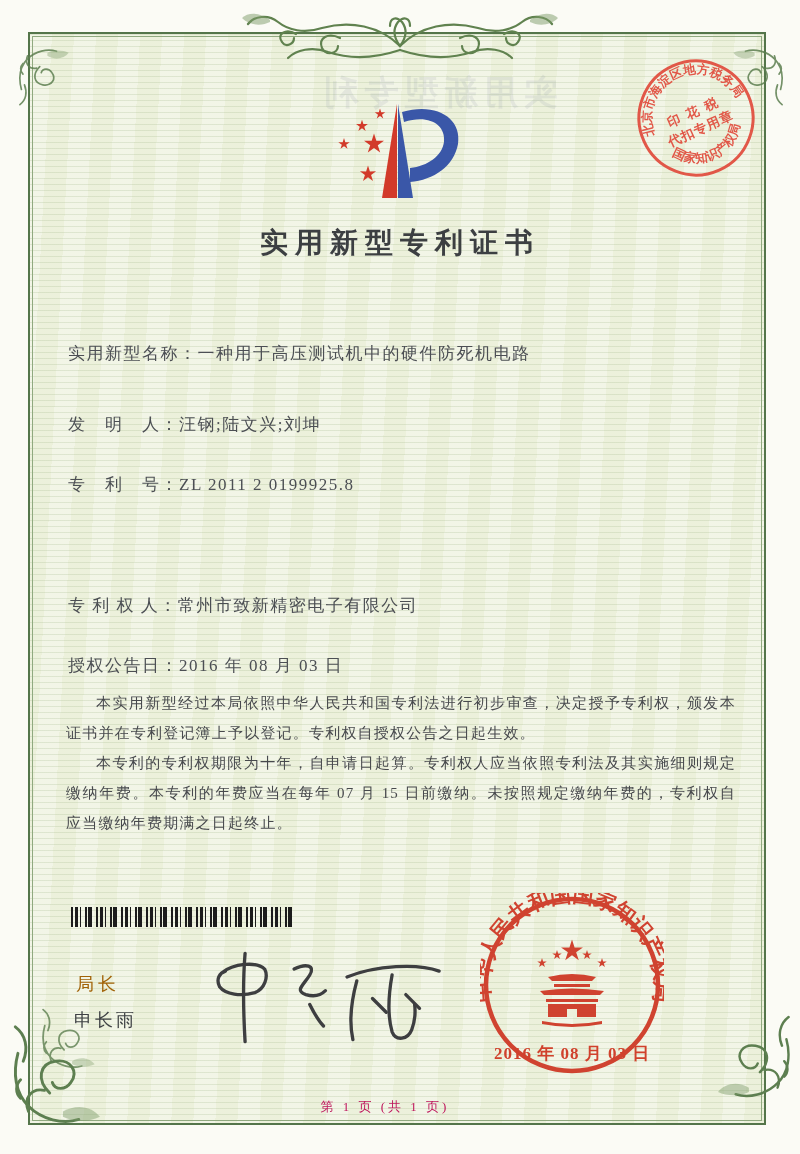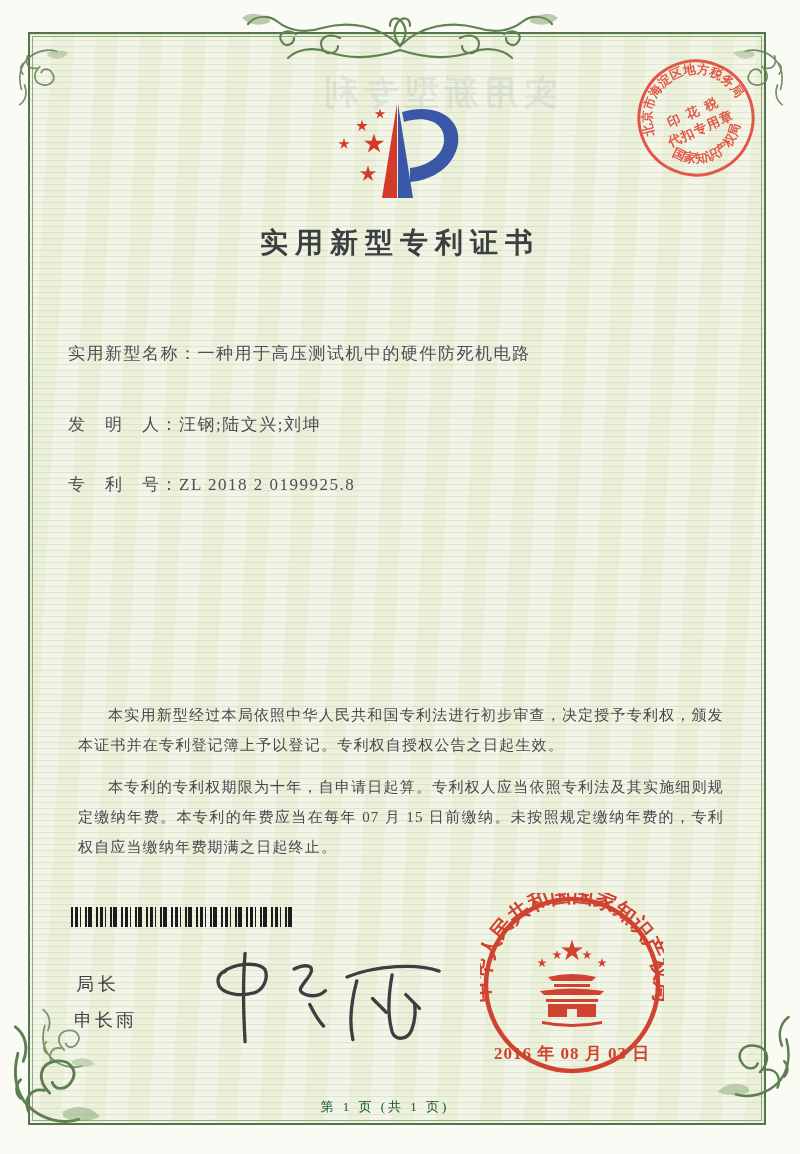--- a/index.html
+++ b/index.html
@@ -17,34 +17,34 @@
 
   .abs{position:absolute;}
   .cert-no{left:52px;top:103px;font-size:16px;letter-spacing:4px;color:#5c6066;}
   .ghost-title{left:318px;top:70px;font-size:34px;font-weight:bold;letter-spacing:6px;
     color:rgba(140,148,168,.15);transform:scaleX(-1);}
   .title{left:0;top:224px;width:800px;text-align:center;font-size:28px;font-weight:bold;
     letter-spacing:7px;color:#3c3f42;margin:0;}
   .field{left:68px;font-size:17px;letter-spacing:1.5px;color:#4c4f54;white-space:nowrap;}
   .paras{left:66px;top:688px;width:670px;font-size:15px;line-height:30px;letter-spacing:1.2px;
     color:#47494d;text-align:justify;}
-  .paras p{margin:12px;text-indent:2em;}
+  .paras p{margin:0;text-indent:2em;}
   .barcode{left:71px;top:907px;width:224px;height:20px;
     background:repeating-linear-gradient(90deg,
       #1c1c1c 0 2px, transparent 2px 4px,
       #1c1c1c 4px 7px, transparent 7px 9px,
       #1c1c1c 9px 10px, transparent 10px 14px,
       #1c1c1c 14px 16px, transparent 16px 17px,
       #1c1c1c 17px 21px, transparent 21px 25px);}
-  .issuer-title{left:76px;top:972px;font-size:18px;color:#404040;letter-spacing:4px;
+  .issuer-title{left:76px;top:972px;font-size:18px;color:#a16207;letter-spacing:4px;
     font-family:"Liberation Sans","DejaVu Sans",sans-serif;}
   .issuer-name{left:74px;top:1008px;font-size:18px;color:#3e4144;letter-spacing:3px;
     font-family:Liberation Mono, monospace;}
   .seal-date{left:494px;top:1042px;font-size:17px;letter-spacing:1px;color:#d0412c;font-weight:bold;}
-  .footer{left:0;top:1098px;width:770px;text-align:center;font-size:13px;letter-spacing:3px;color:#14532d;}
+  .footer{left:0;top:1098px;width:770px;text-align:center;font-size:13px;letter-spacing:3px;color:#be185d;}
   svg{display:block;}
   .tax-stamp{left:632px;top:54px;transform:rotate(-24deg);opacity:.92;}
   .big-seal{left:480px;top:893px;opacity:.95;}
 </style>
 </head>
 <body>
 
 <div class="page">
 
   <div class="frame"></div>
@@ -121,21 +121,23 @@
       <textPath href="#taxArcBottom" startOffset="50%" text-anchor="middle">国家知识产权局</textPath>
     </text>
     <text x="0" y="-2" text-anchor="middle" fill="#e14b3c" font-size="13" font-weight="bold" letter-spacing="2">印 花 税</text>
     <text x="0" y="16" text-anchor="middle" fill="#e14b3c" font-size="13" font-weight="bold" letter-spacing="1">代扣专用章</text>
   </svg>
 
   <h1 class="abs title">实用新型专利证书</h1>
 
   <div class="abs field" style="top:342px"><span>实用新型名称：</span><span>一种用于高压测试机中的硬件防死机电路</span></div>
   <div class="abs field" style="top:413px"><span>发　明　人：</span><span>汪钢;陆文兴;刘坤</span></div>
-  <div class="abs field" style="top:473px"><span>专　利　号：</span><span>ZL 2018 2 0199925.8</span></div>
+  <div class="abs field" style="top:473px"><span>专　利　号：</span><span>ZL 2011 2 0199925.8</span></div>
+  <div class="abs field" style="top:594px"><span>专 利 权 人：</span><span>常州市致新精密电子有限公司</span></div>
+  <div class="abs field" style="top:654px"><span>授权公告日：</span><span>2016 年 08 月 03 日</span></div>
 
   <div class="abs paras">
     <p>本实用新型经过本局依照中华人民共和国专利法进行初步审查，决定授予专利权，颁发本证书并在专利登记簿上予以登记。专利权自授权公告之日起生效。</p>
     <p>本专利的专利权期限为十年，自申请日起算。专利权人应当依照专利法及其实施细则规定缴纳年费。本专利的年费应当在每年 07 月 15 日前缴纳。未按照规定缴纳年费的，专利权自应当缴纳年费期满之日起终止。</p>
   </div>
 
   <div class="abs barcode"></div>
 
   <svg class="abs big-seal" width="184" height="184" viewBox="-92 -92 184 184">
     <defs>

